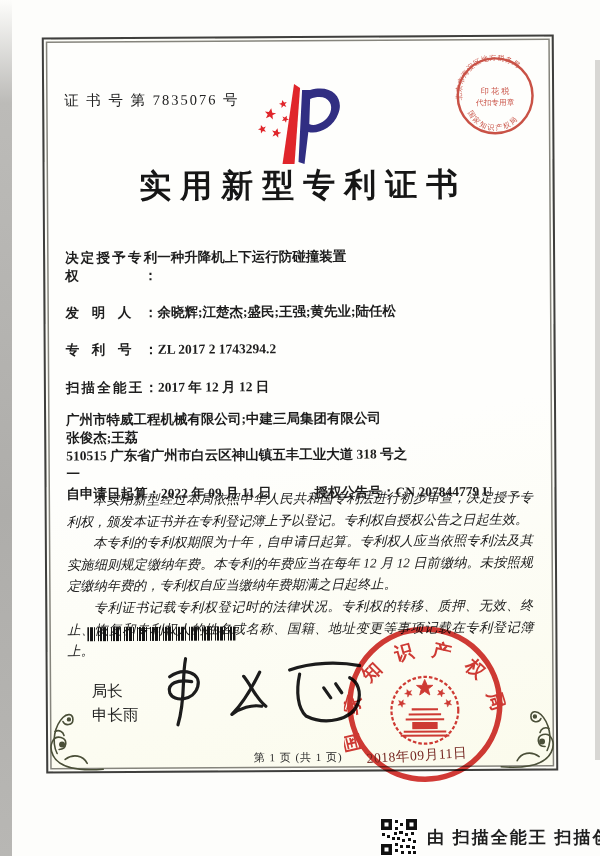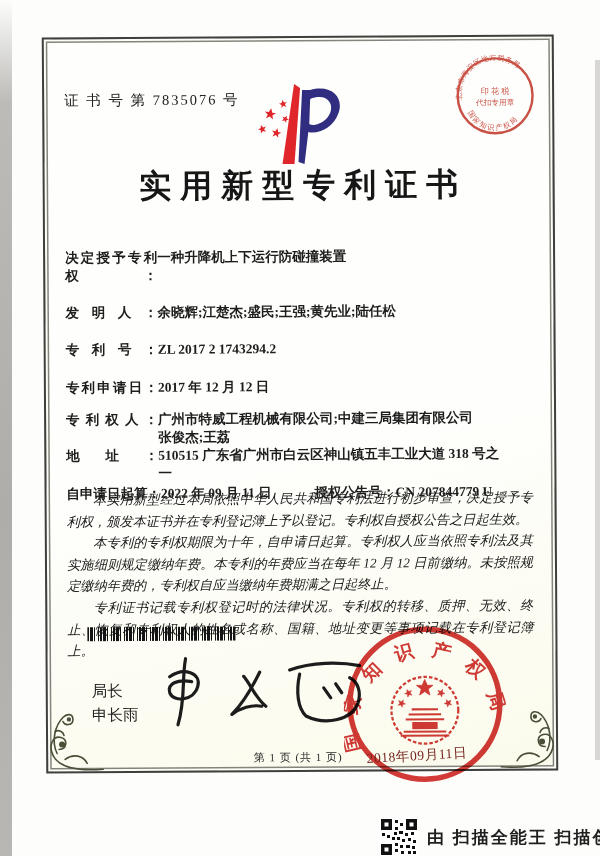--- a/index.html
+++ b/index.html
@@ -101,32 +101,30 @@
       </div>
       <div class="frow">
         <span class="flabel">发明人：</span>
         <span class="fval">余晓辉;江楚杰;盛民;王强;黄先业;陆任松</span>
       </div>
       <div class="frow r3">
         <span class="flabel">专利号：</span>
         <span class="fval">ZL 2017 2 1743294.2</span>
       </div>
       <div class="frow r4">
-        <span class="flabel">专利申请日：</span>
+        <span class="flabel">扫描全能王：</span>
         <span class="fval">2017 年 12 月 12 日</span>
       </div>
       <div class="frow r5">
-        <span class="flabel">专利权人：</span>
         <span class="fval">
           <div>广州市特威工程机械有限公司;中建三局集团有限公司</div>
           <div>张俊杰;王荔</div>
         </span>
       </div>
       <div class="frow r6">
-        <span class="flabel">地址：</span>
         <span class="fval">
           <div>510515 广东省广州市白云区神山镇五丰工业大道 318 号之</div>
           <div>一</div>
         </span>
       </div>
       <div class="grant">
         <span>自申请日起算：</span><span>2022 年 09 月 11 日</span>
         <span class="g2">
           <span>授权公告号：</span>
             <span>CN 207844779 U</span>

